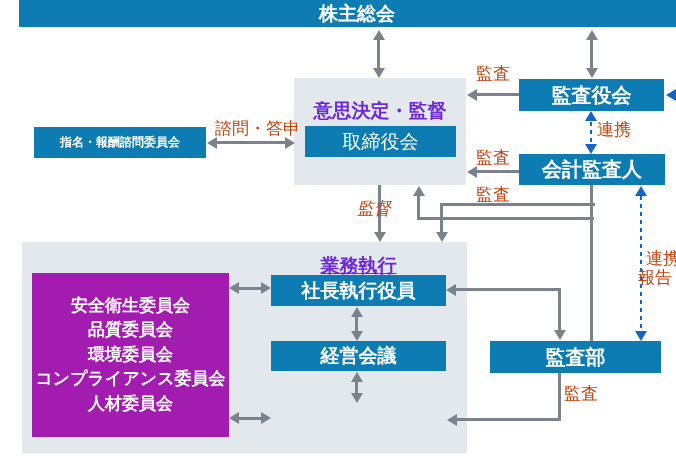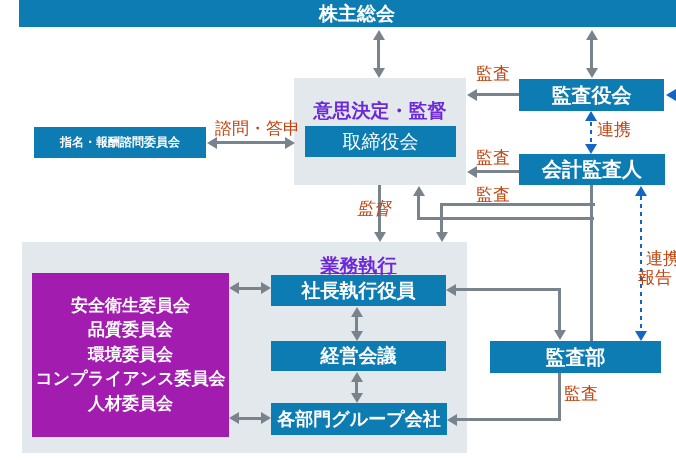--- a/index.html
+++ b/index.html
@@ -62,21 +62,20 @@
     <div class="seclabel" style="left:249px;top:11px;width:175px;text-decoration:underline;">業務執行</div>
     <div class="committees" style="left:10px;top:31px;width:197px;height:164px;">
       <div>安全衛生委員会</div>
       <div>品質委員会</div>
       <div>環境委員会</div>
       <div>コンプライアンス委員会</div>
       <div>人材委員会</div>
     </div>
     <div class="bluebox" style="left:249px;top:33px;width:175px;height:31px;font-size:19px;">社長執行役員</div>
     <div class="bluebox" style="left:249px;top:99px;width:175px;height:30px;font-size:19px;">経営会議</div>
-    <div class="bluebox" style="left:249px;top:161px;width:176px;height:32px;font-size:18px;">各部門グループ会社</div>
   </div>
 
   <div class="gline" style="left:358px;top:40px;width:3px;height:30px;"></div>
   <div class="ah ah-up" style="left:354px;top:30px;"></div>
   <div class="ah ah-down" style="left:354px;top:68px;"></div>
 
   <div class="gline" style="left:571px;top:40px;width:3px;height:30px;"></div>
   <div class="ah ah-up" style="left:567px;top:30px;"></div>
   <div class="ah ah-down" style="left:567px;top:68px;"></div>
 

